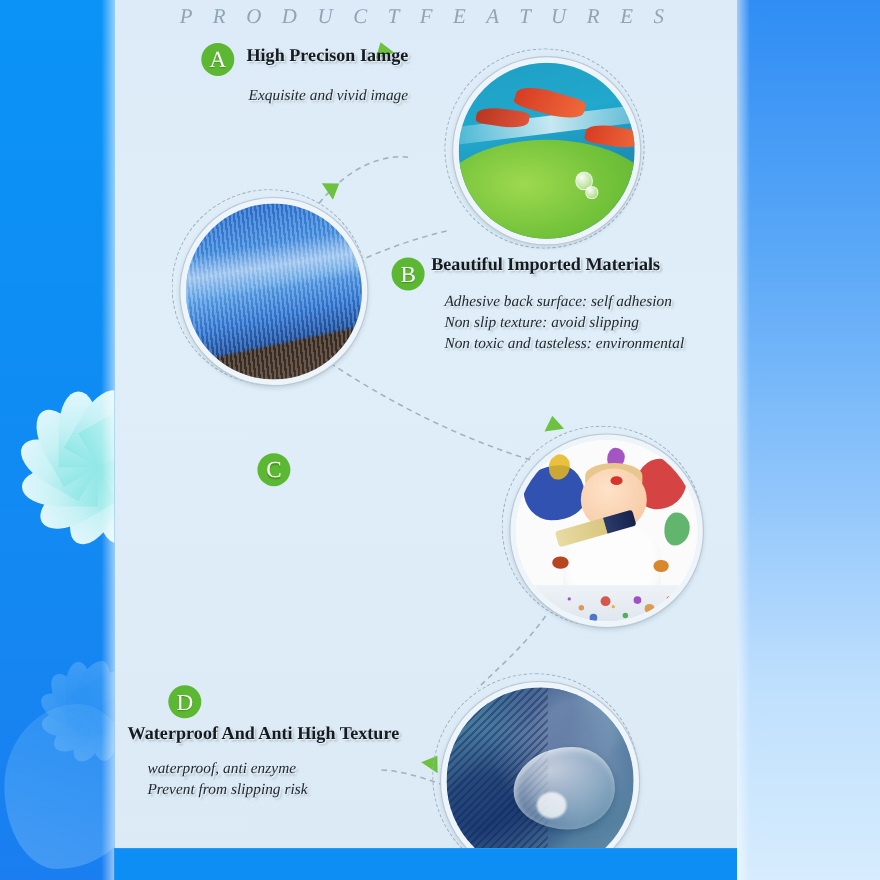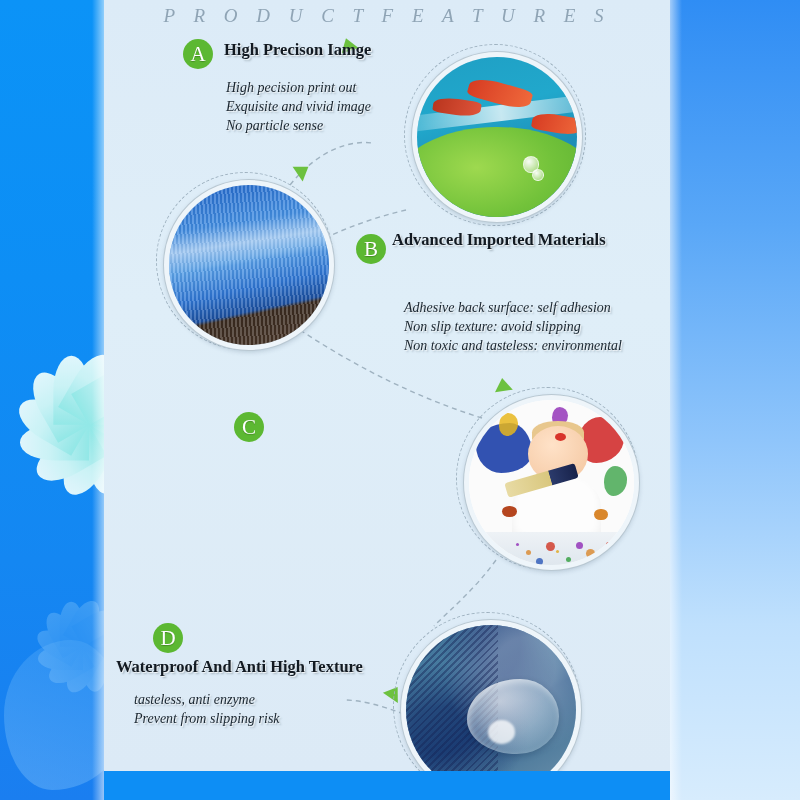--- a/index.html
+++ b/index.html
@@ -343,36 +343,34 @@
     <div class="photo ph-d">
       <div class="marble"></div>
       <div class="marble-hatch"></div>
       <div class="drop"></div>
       <div class="drop-hi"></div>
     </div>
 
     <div class="badge" style="left:79px; top:39px;">A</div>
     <div class="head" style="left:120px; top:40px;">High Precison Iamge</div>
     <div class="body" style="left:122px; top:78px;">
-      <div>High pecision print out</div>
       <div>Exquisite and vivid image</div>
-      <div>No particle sense</div>
     </div>
 
     <div class="badge" style="left:252px; top:234px;">B</div>
-    <div class="head" style="left:288px; top:230px;">Advanced Imported Materials</div>
-    <div class="body" style="left:300px; top:265px;margin-top:33px;">
+    <div class="head" style="left:288px; top:230px;">Beautiful Imported Materials</div>
+    <div class="body" style="left:300px; top:265px;">
       <div>Adhesive back surface: self adhesion</div>
       <div>Non slip texture: avoid slipping</div>
       <div>Non toxic and tasteless: environmental</div>
     </div>
 
     <div class="badge" style="left:130px; top:412px;">C</div>
 
     <div class="badge" style="left:49px; top:623px;">D</div>
     <div class="head" style="left:12px; top:657px;">Waterproof And Anti High Texture</div>
     <div class="body" style="left:30px; top:690px;">
-      <div>tasteless, anti enzyme</div>
+      <div>waterproof, anti enzyme</div>
       <div>Prevent from slipping risk</div>
     </div>
 
   </div>
 </div>
 
 </body></html>

